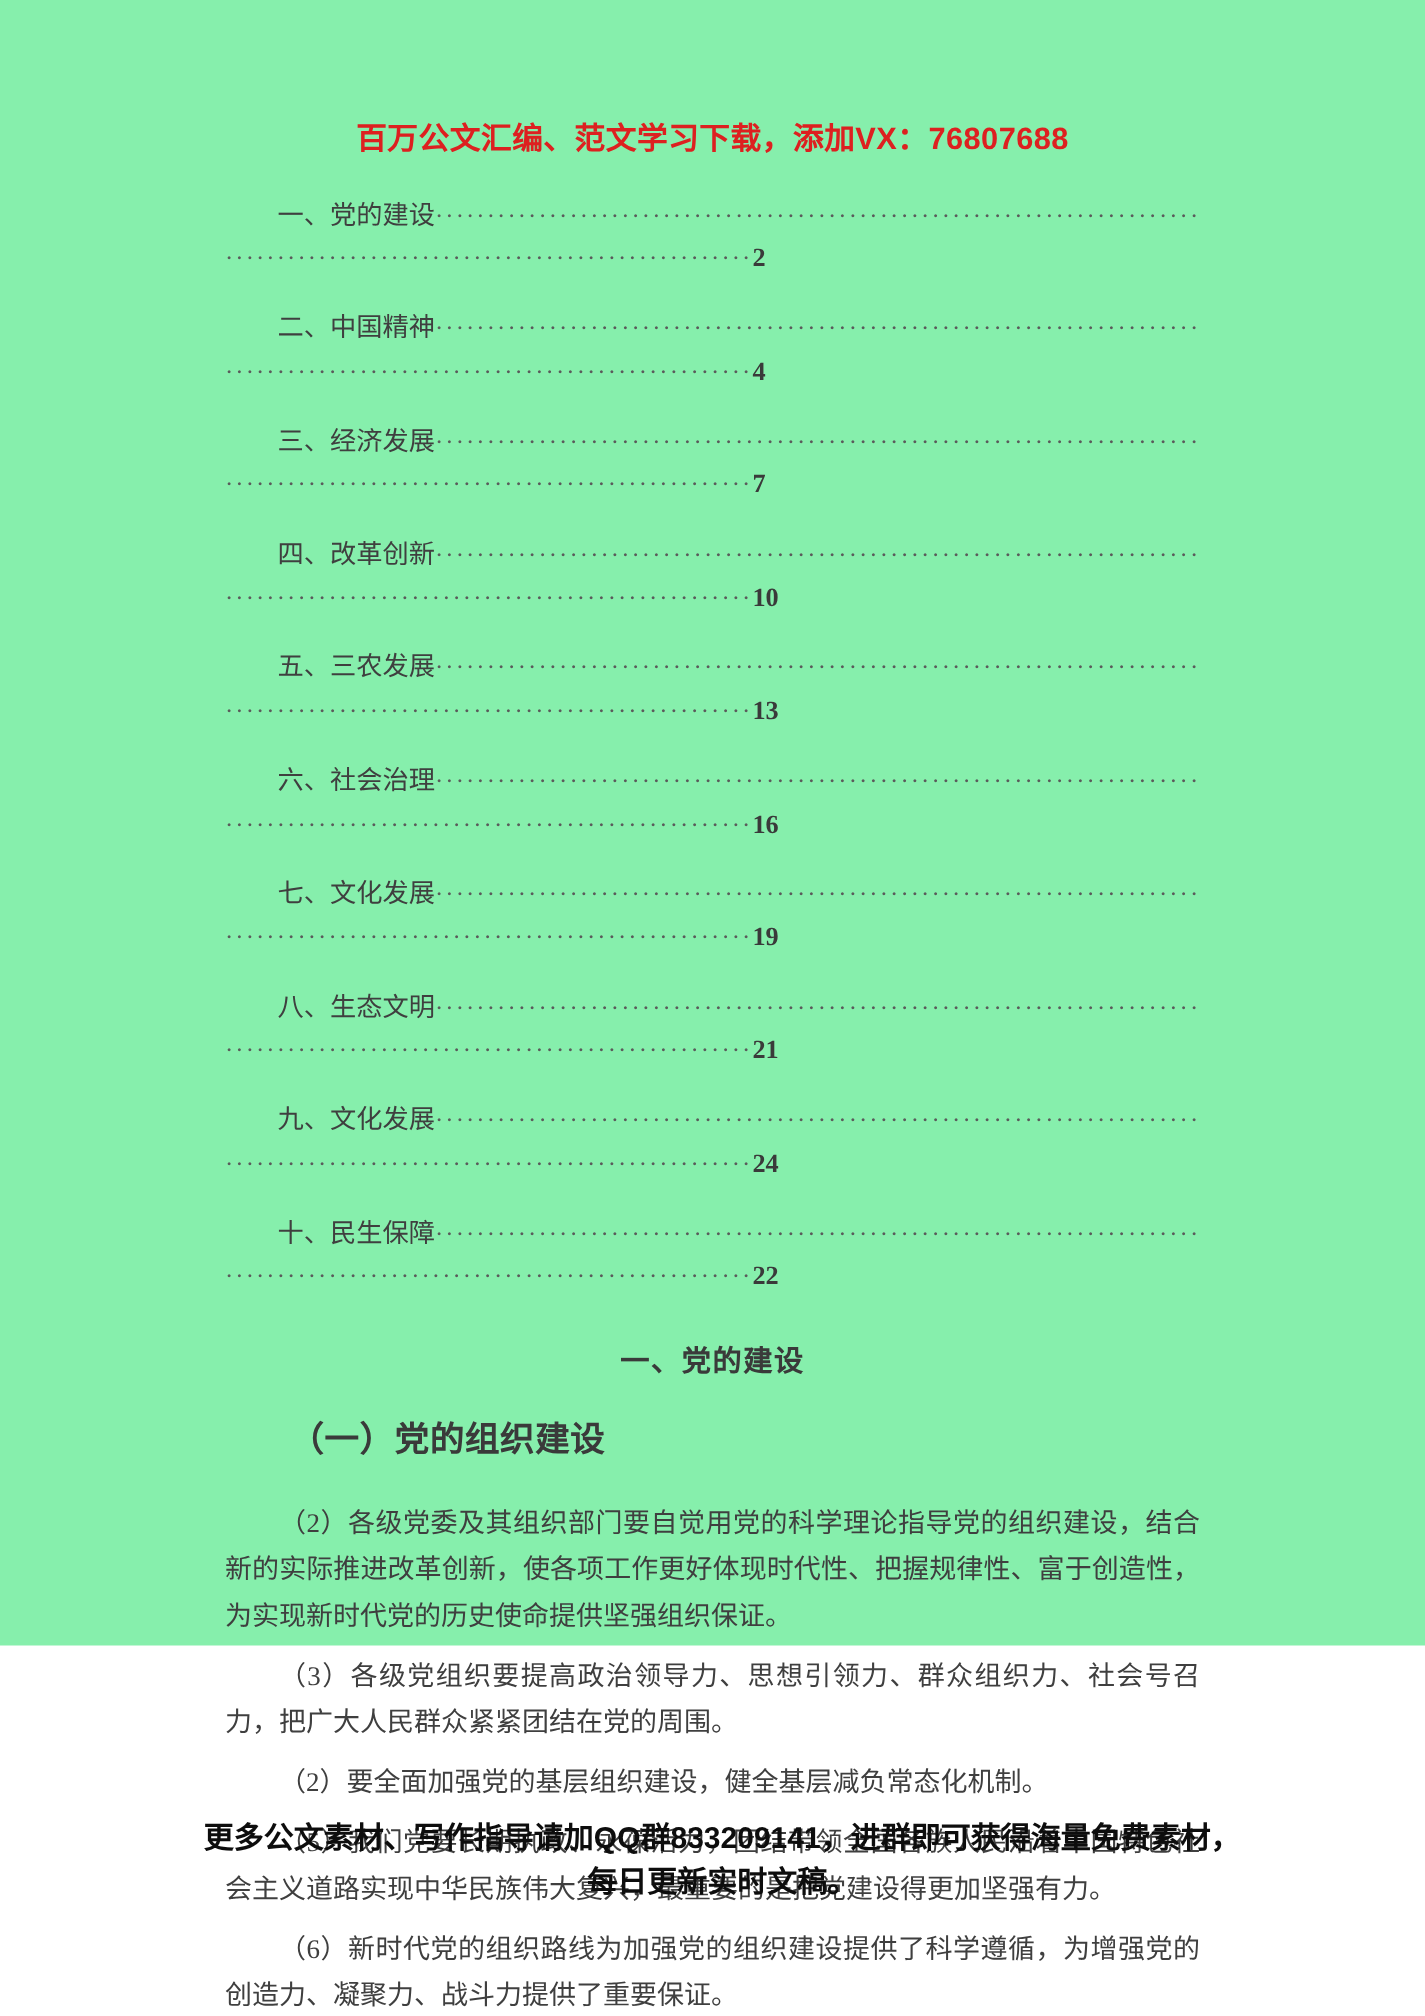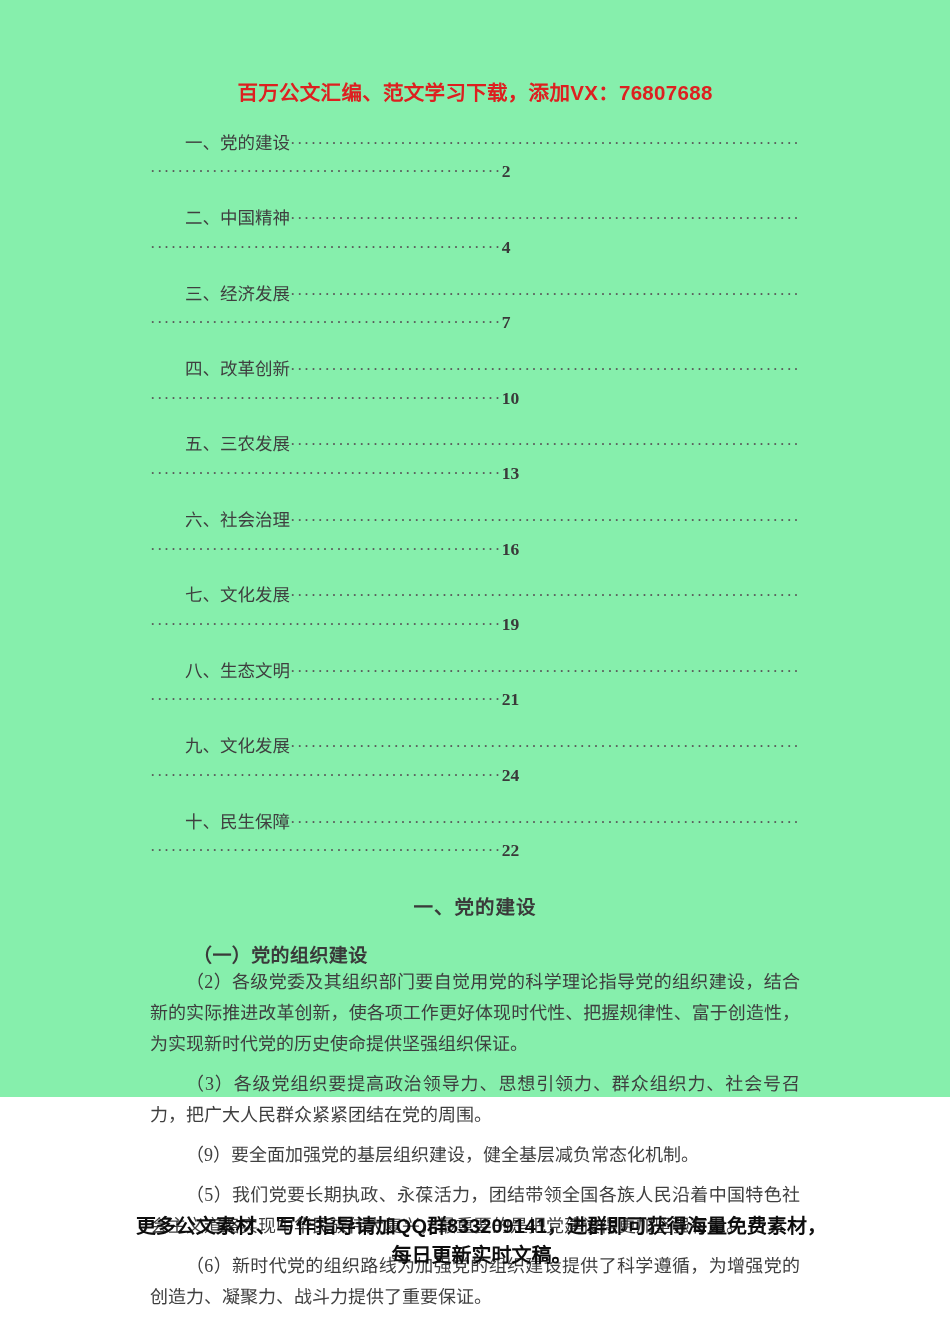--- a/index.html
+++ b/index.html
@@ -70,24 +70,24 @@
     font-size: 19.5px;
     color: #3a3a3a;
     margin-top: 26px;
     margin-bottom: 20px;
     letter-spacing: 1px;
   }
 
   
   .sub-heading {
     font-weight: bold;
-    font-size: 19px;
+    font-size: 23px;
     color: #3a3a3a;
     padding-left: 176px;
-    margin-bottom: 0;
+    margin-bottom: 26px;
     letter-spacing: 0.4px;
   }
 
   
   .body-block {
     padding-left: 133px;
     padding-right: 133px;
   }
   .para {
     font-size: 18px;
@@ -135,20 +135,20 @@
     </div>
 
   <div class="section-heading">一、党的建设</div>
 
   <div class="sub-heading">（一）党的组织建设</div>
 
   <div class="body-block">
 
       <p class="para">（2）各级党委及其组织部门要自觉用党的科学理论指导党的组织建设，结合新的实际推进改革创新，使各项工作更好体现时代性、把握规律性、富于创造性，为实现新时代党的历史使命提供坚强组织保证。</p>
       <p class="para">（3）各级党组织要提高政治领导力、思想引领力、群众组织力、社会号召力，把广大人民群众紧紧团结在党的周围。</p>
-      <p class="para">（9）要全面加强党的基层组织建设，健全基层减负常态化机制。</p>
+      <p class="para">（2）要全面加强党的基层组织建设，健全基层减负常态化机制。</p>
       <p class="para">（5）我们党要长期执政、永葆活力，团结带领全国各族人民沿着中国特色社会主义道路实现中华民族伟大复兴，最重要的是把党建设得更加坚强有力。</p>
       <p class="para">（6）新时代党的组织路线为加强党的组织建设提供了科学遵循，为增强党的创造力、凝聚力、战斗力提供了重要保证。</p>
     </div>
 
   <div class="promo-footer">更多公文素材、写作指导请加QQ群833209141，进群即可获得海量免费素材，每日更新实时文稿。</div>
 
 </div>
 
 </body></html>

